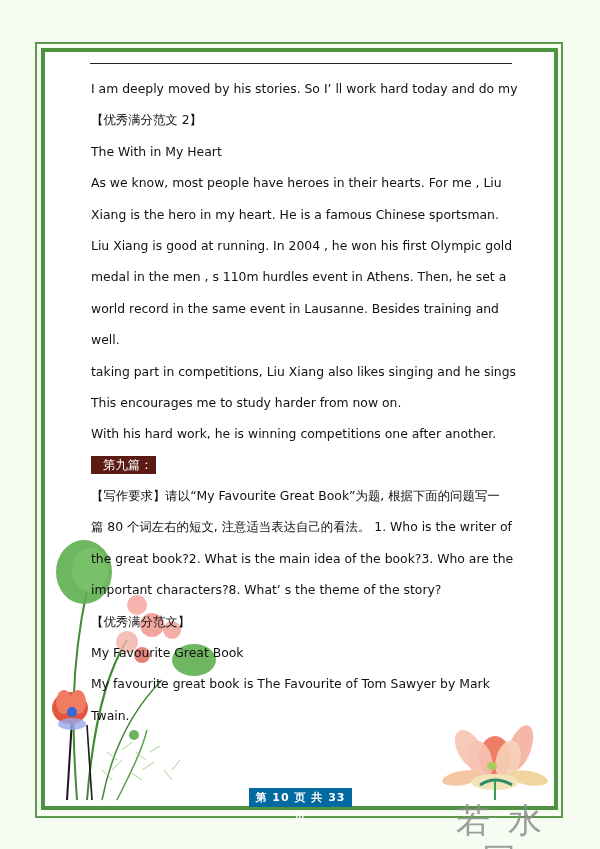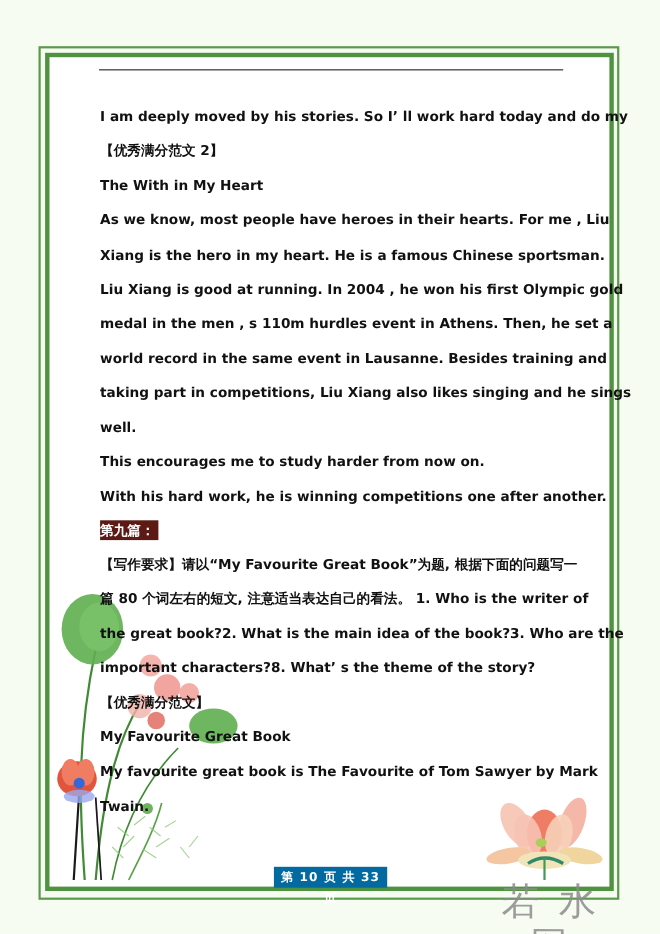--- a/index.html
+++ b/index.html
@@ -37,37 +37,37 @@
       position: absolute;
       left: 90px;
       top: 63px;
       width: 422px;
       height: 1px;
       background: #222;
     }
     .content {
       position: absolute;
       left: 91px;
-      top: 90px;
+      top: 73px;
       width: 430px;
       font-size: 12.4px;
-      font-weight: bold;
+      font-weight: normal;
       color: #111;
       line-height: 31.4px;
       z-index: 3;
     }
     .content p {
       margin: 0;
       white-space: nowrap;
     }
     .section-tag {
       display: inline-block;
       background: #5c1a14;
       color: #fff;
-      padding: 0 3px 0 0;
+      padding: 0 3px 0 12px;
       line-height: 18px;
       font-size: 12.4px;
       margin-top: 6px;
       margin-bottom: 6px;
     }
     .page-footer {
       position: absolute;
       left: 249px;
       top: 788px;
       width: 103px;
@@ -165,22 +165,22 @@
 
 <div class="content">
   <p>I am deeply moved by his stories. So I’  ll work hard today and do my</p>
   <p>【优秀满分范文 2】</p>
   <p>The With in My Heart</p>
   <p>As we know, most people have heroes in their hearts. For me ,   Liu</p>
   <p>Xiang is the hero in my heart. He is a famous Chinese sportsman.</p>
   <p>Liu Xiang is good at running. In 2004 ,   he won his first Olympic gold</p>
   <p>medal in the men , s 110m hurdles event in Athens. Then, he set a</p>
   <p>world record in the same event in Lausanne. Besides training and</p>
+  <p>well.</p>
   <p>taking part in competitions, Liu Xiang also likes singing and he sings</p>
-  <p>well.</p>
   <p>This encourages me to study harder from now on.</p>
   <p>With his hard work, he is winning competitions one after another.</p>
   <p style="line-height:26px;"><span class="section-tag">第九篇：</span></p>
   <p>【写作要求】请以“My Favourite Great Book”为题, 根据下面的问题写一</p>
   <p>篇 80 个词左右的短文, 注意适当表达自己的看法。 1. Who is the writer of</p>
   <p>the great book?2. What is the main idea of the book?3. Who are the</p>
   <p>important characters?8. What’  s the theme of the story?</p>
   <p>【优秀满分范文】</p>
   <p>My Favourite Great Book</p>
   <p>My favourite great book is The Favourite of Tom Sawyer by Mark</p>

